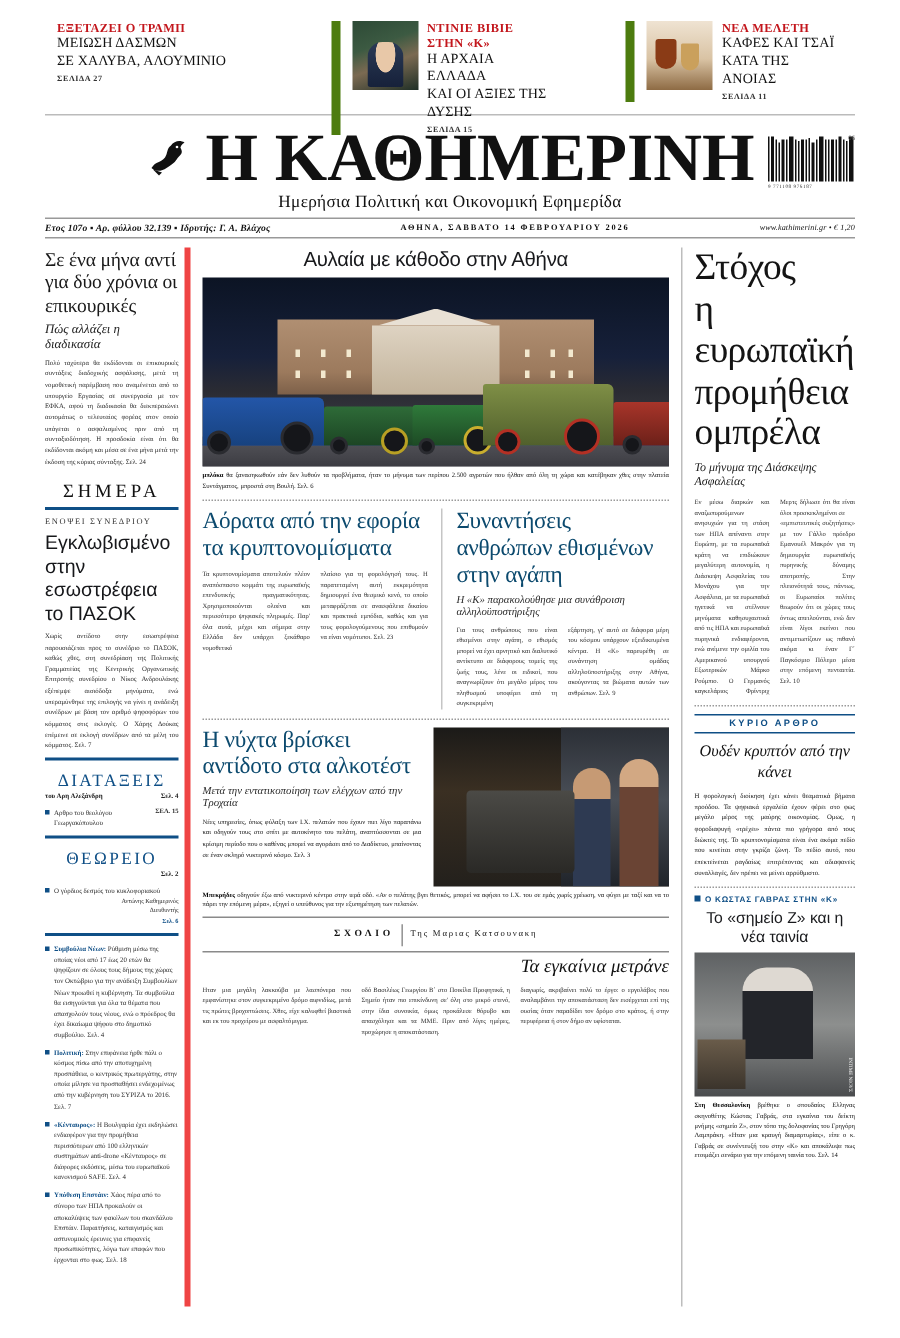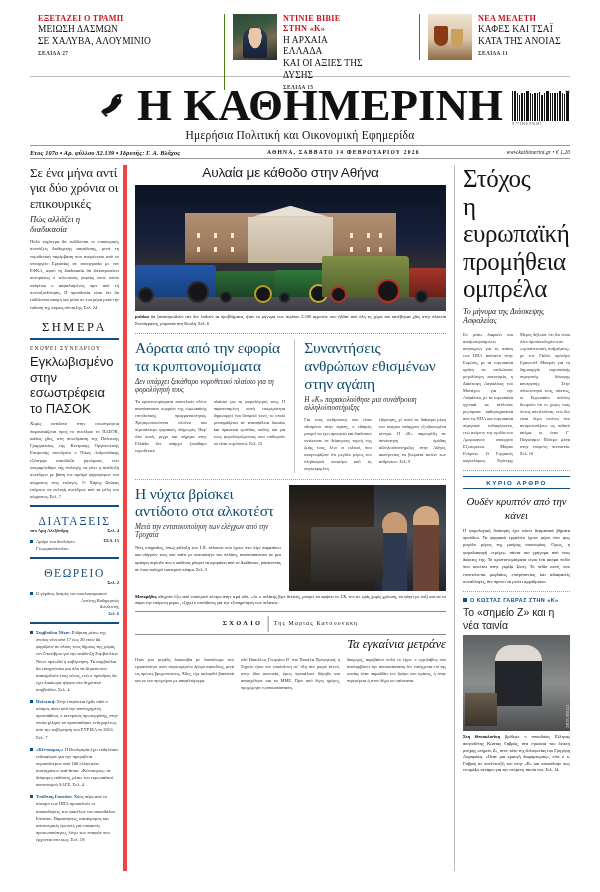--- a/index.html
+++ b/index.html
@@ -9,21 +9,21 @@
     background:#ffffff;
     font-family:"Liberation Serif", serif;
     color:#111;
     overflow:hidden;
   }
   .page { width:600px; height:892px; position:relative; background:#fff; padding:0 30px; }
 
   
   .teaser-strip { display:flex; align-items:flex-start; padding-top:14px; height:74px; }
   .teaser { display:flex; gap:6px; flex:1; padding:0 8px; }
-  .teaser + .teaser { border-left:1px solid #4d7c0f;margin-left:44px; }
+  .teaser + .teaser { border-left:6px solid #4d7c0f;margin-left:44px; }
   .teaser-thumb { width:44px; height:46px; flex:0 0 44px; background:#d8cfc2; overflow:hidden; position:relative; }
   .thumb-bibie { background:linear-gradient(160deg,#2d4a36 0%,#3c5a42 35%,#7b6a52 60%,#1f2f26 100%); }
   .thumb-bibie:after { content:""; position:absolute; left:10px; top:14px; width:24px; height:30px;
      background:radial-gradient(ellipse at 50% 28%, #e8c8a8 0 38%, rgba(232,200,168,0) 40%),
                 linear-gradient(#2b3a55 0,#16213a 100%);
      border-radius:10px 10px 2px 2px; }
   .thumb-coffee { background:linear-gradient(180deg,#efe3d2 0%,#d9c3a4 55%,#8e6b44 100%); }
   .thumb-coffee:after { content:""; position:absolute; left:6px; top:12px; width:14px; height:20px;
      background:#8a3b16; border-radius:2px 2px 7px 7px; box-shadow:16px 2px 0 -1px #caa05c; }
   .teaser-text { flex:1; min-width:0; }
@@ -116,21 +116,21 @@
   .three-col { column-count:3; column-gap:7px; }
   .three-col p { font-size:4.4px; line-height:1.6; text-align:justify; margin:0; color:#2c2c2c; }
 
   
   .h-serif-big { font-size:25px; line-height:1.1; letter-spacing:-.4px; color:#141414; }
   .r-sub { font-size:8px; font-style:italic; margin-top:4px; color:#222; }
   .boxhead { border-top:1.6px solid #0f4f86; border-bottom:1px solid #0f4f86; text-align:center;
       font-size:6.2px; letter-spacing:1.6px; font-weight:bold; color:#0f4f86; padding:2px 0; font-family:"Liberation Sans",sans-serif;}
   .editorial-title { text-align:center; font-size:10.8px; font-style:italic; line-height:1.25; margin:6px 0 4px; }
   .kicker-blue { font-size:5.4px; font-weight:bold; letter-spacing:.5px; color:#0f4f86; font-family:"Liberation Sans",sans-serif; }
-  .gavras-h { font-size:10.5px; line-height:1.2; font-family:"Liberation Sans",sans-serif; color:#18191c; margin-top:3px;}
+  .gavras-h { font-size:10.5px; line-height:1.2; font-family:"Liberation Sans",sans-serif; color:#18191c; margin-top:3px;text-align:center;}
   .photo-gavras { width:100%; height:96px; margin-top:4px; position:relative; overflow:hidden;
       background:linear-gradient(180deg,#5e6163 0%,#8d8f8e 50%,#4a4c4e 100%); }
   .photo-gavras:before { content:""; position:absolute; left:30%; top:10%; width:44%; height:64%;
       background:linear-gradient(180deg,#ded9d2 0 26%, #23252a 26% 100%); border-radius:16px 16px 0 0; }
   .photo-gavras:after { content:""; position:absolute; left:2%; bottom:6%; width:30%; height:34%;
       background:linear-gradient(180deg,#6a5c4a,#3b342c); }
   .photo-credit { position:absolute; right:1px; bottom:3px; writing-mode:vertical-rl; font-size:3.4px; color:#eee; }
 </style>
 </head>
 <body>
@@ -317,21 +317,20 @@
       </div>
       <div class="cap-xs">
         <b>μπλόκα </b><span>θα ξανασηκωθούν εάν δεν λυθούν τα προβλήματα, ήταν το μήνυμα των περίπου 2.500 αγροτών που ήλθαν από όλη τη χώρα και κατέβηκαν χθες στην πλατεία Συντάγματος, μπροστά στη Βουλή. Σελ. 6</span>
       </div>
 
       <div class="dotrule"></div>
 
       <div style="display:flex;gap:9px;">
         <div style="flex:1.06;">
           <div class="h-serif-2">Αόρατα από την εφορία τα κρυπτονομίσματα</div>
-          <div class="sub-italic">Δεν υπάρχει ξεκάθαρο νομοθετικό πλαίσιο για τη φορολόγησή τους</div>
           <div class="two-col">
             <p>Τα κρυπτονομίσματα αποτελούν πλέον αναπόσπαστο κομμάτι της ευρωπαϊκής επενδυτικής πραγματικότητας. Χρησιμοποιούνται ολοένα και περισσότερο ψηφιακές πληρωμές. Παρ' όλα αυτά, μέχρι και σήμερα στην Ελλάδα δεν υπάρχει ξεκάθαρο νομοθετικό</p>
             <p>πλαίσιο για τη φορολόγησή τους. Η παρατεταμένη αυτή εκκρεμότητα δημιουργεί ένα θεσμικό κενό, το οποίο μεταφράζεται σε ανασφάλεια δικαίου και πρακτικά εμπόδια, καθώς και για τους φορολογούμενους που επιθυμούν να είναι νομότυποι. Σελ. 23</p>
           </div>
         </div>
         <div style="width:1px;background:#c5c5c5;"></div>
         <div style="flex:1;">
           <div class="h-serif-2">Συναντήσεις ανθρώπων εθισμένων στην αγάπη</div>
           <div class="sub-italic">Η «Κ» παρακολούθησε μια συνάθροιση αλληλοϋποστήριξης</div>
           <div class="two-col">

